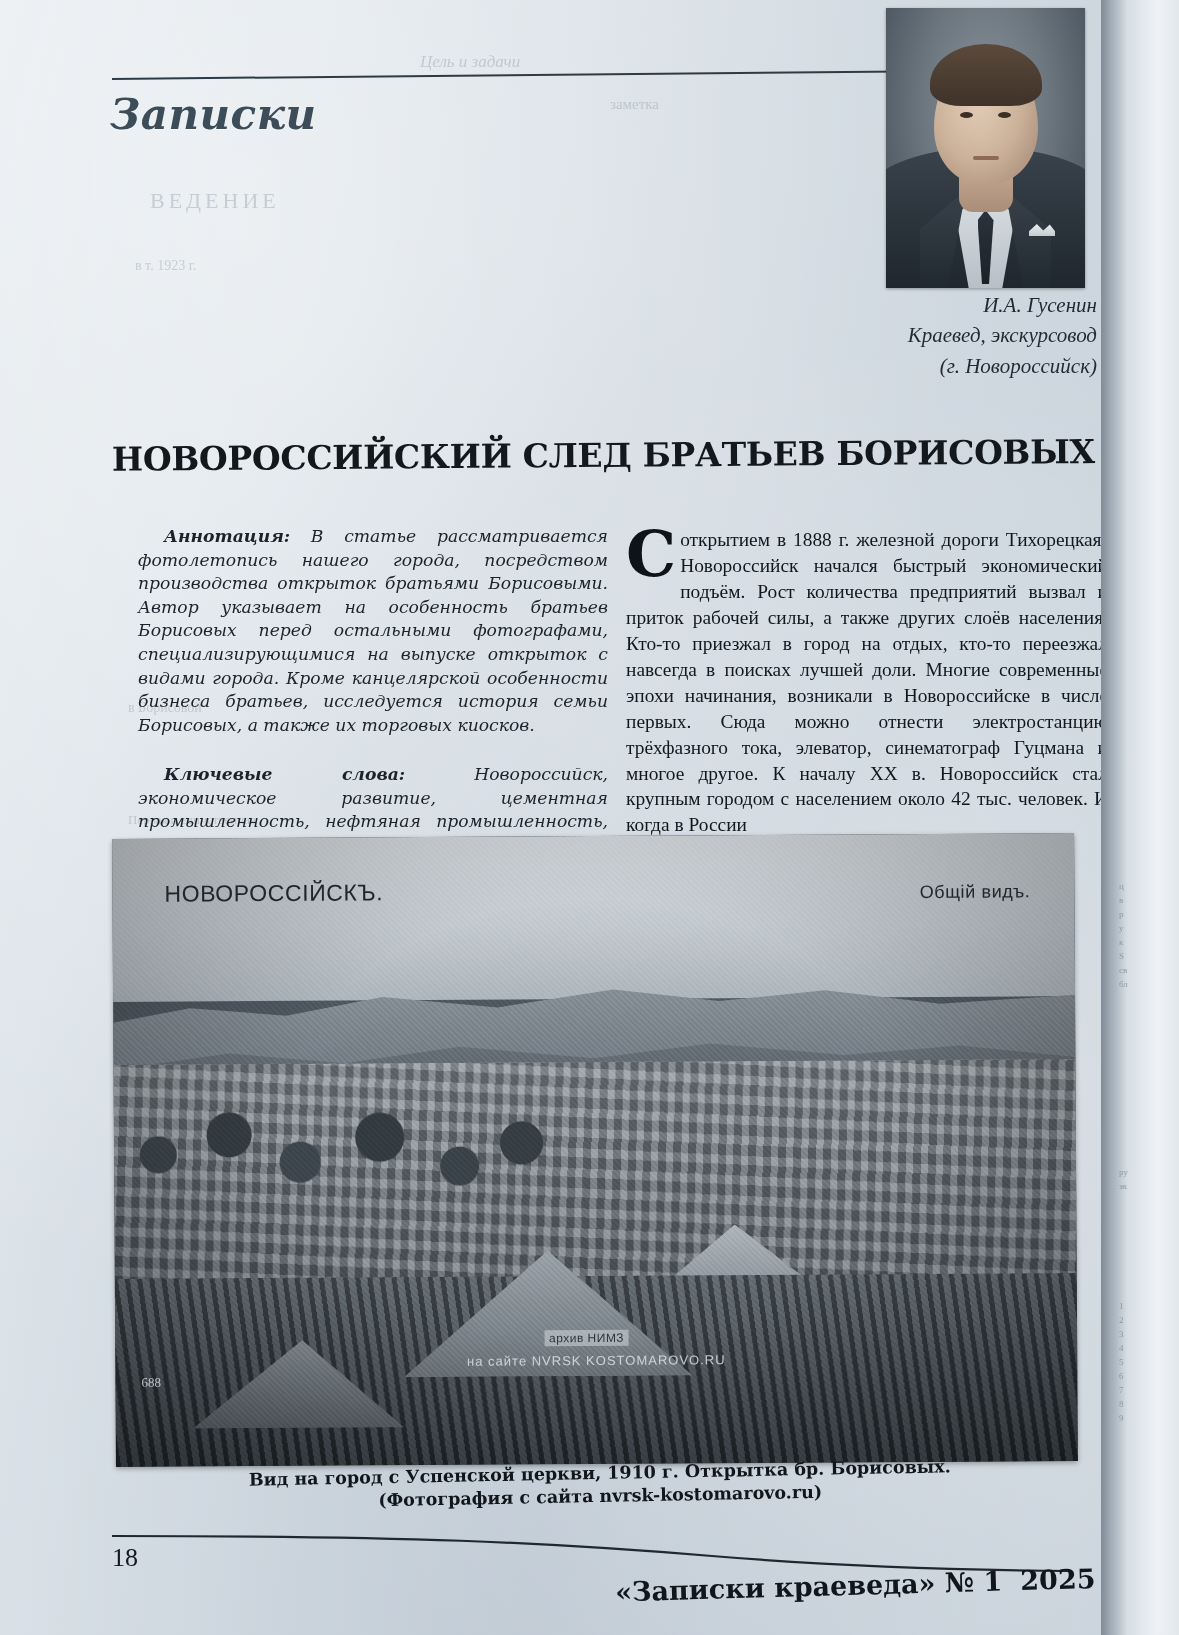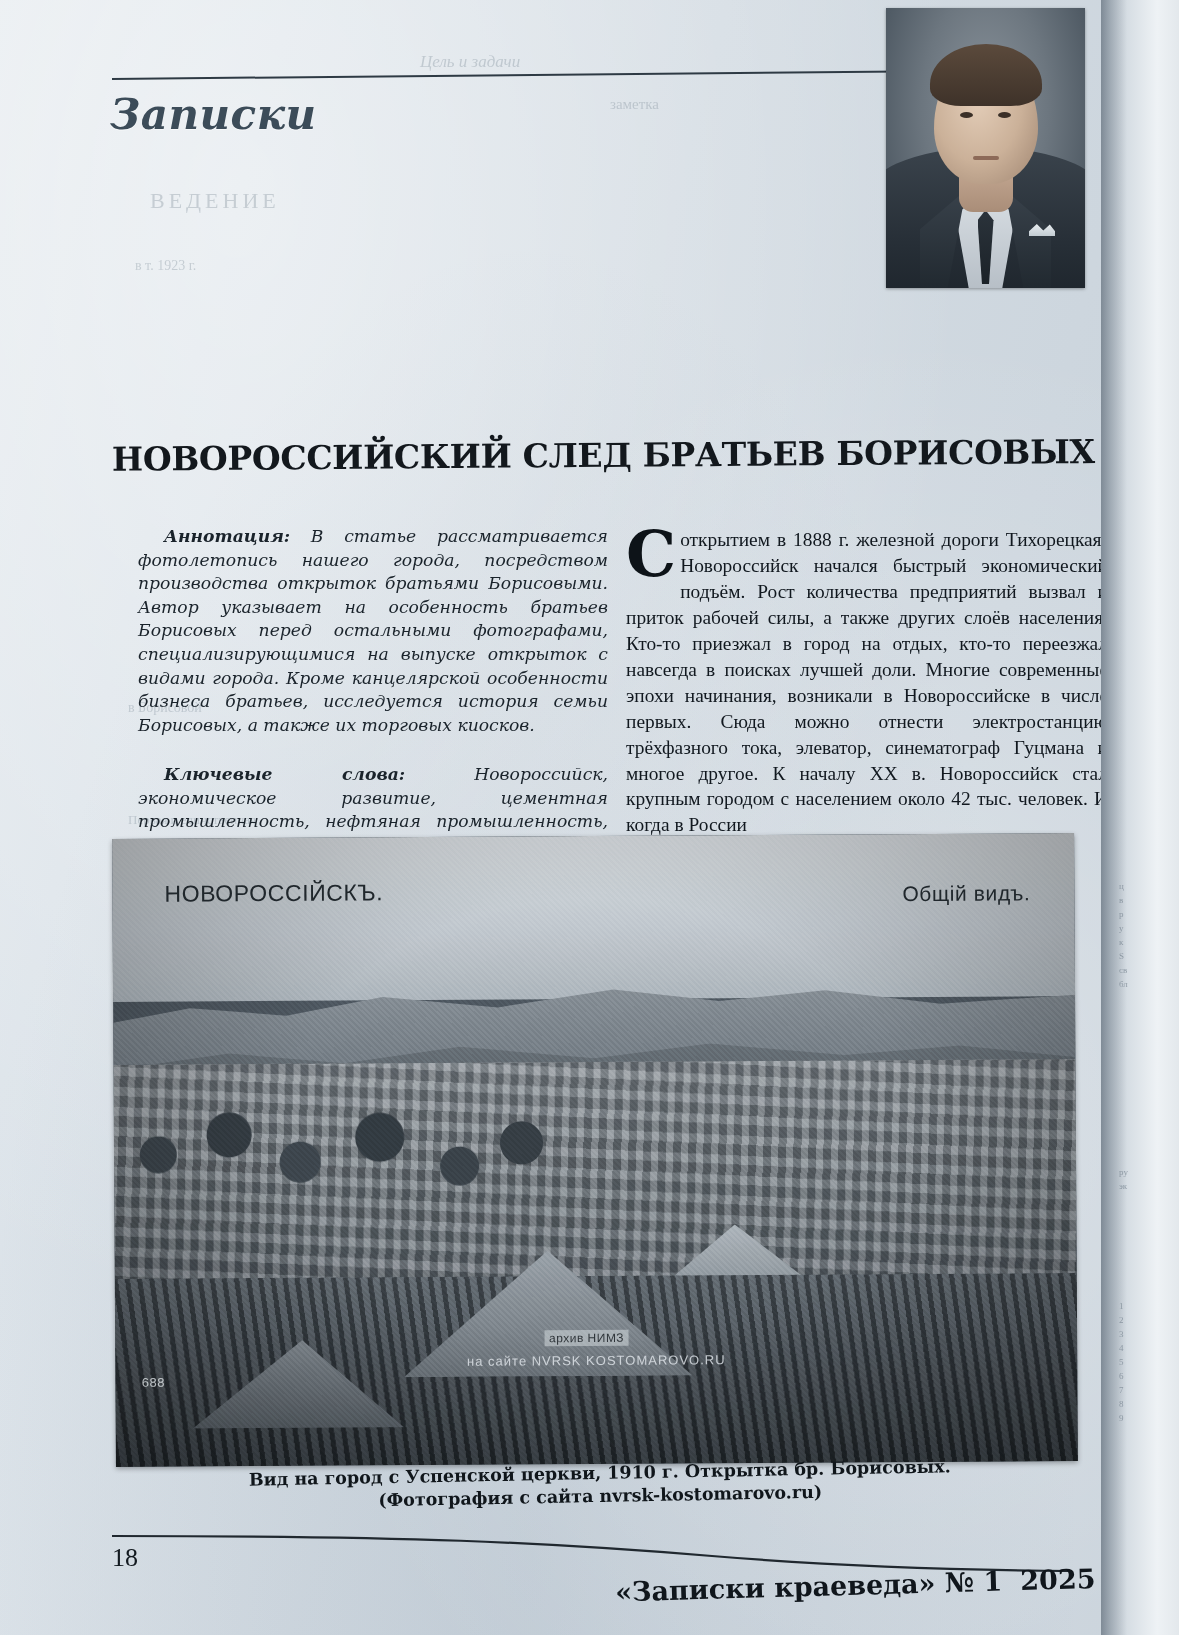--- a/index.html
+++ b/index.html
@@ -257,37 +257,37 @@
     position:absolute;inset:0;
     background:radial-gradient(ellipse at 50% 45%, rgba(0,0,0,0) 45%, rgba(0,0,0,.30) 100%);
   }
   .pc-label{
     position:absolute;
     font-family:"Liberation Sans", sans-serif;
     color:#20272c;
     letter-spacing:.6px;
   }
   #pc-label-left{left:52px;top:42px;font-size:23px;}
-  #pc-label-right{right:44px;top:48px;font-size:21px;}
+  #pc-label-right{right:44px;top:48px;font-size:18px;}
   #pc-watermark{
     position:absolute;left:50%;bottom:96px;transform:translateX(-50%);
     font-family:"Liberation Sans", sans-serif;
     font-size:13px;color:rgba(228,233,237,.80);
     letter-spacing:1px;white-space:nowrap;
   }
   #pc-archive{
     position:absolute;left:49%;bottom:118px;transform:translateX(-50%);
     font-family:"Liberation Sans", sans-serif;
     font-size:12px;color:rgba(22,28,33,.85);
     background:rgba(210,216,221,.55);
     padding:1px 4px;letter-spacing:.5px;white-space:nowrap;
   }
   #pc-number{
     position:absolute;left:26px;bottom:76px;
-    font-family:Liberation Mono, monospace;
+    font-family:Liberation Serif, serif;
     font-size:13px;color:rgba(235,240,243,.75);
   }
 
   
   #caption{
     position:absolute;left:150px;top:1462px;width:900px;
     text-align:center;
     font-family:"DejaVu Serif", serif;
     font-weight:700;font-size:17.5px;line-height:1.30;
     color:#10161b;
@@ -348,20 +348,25 @@
     <div class="tie"></div>
     <div class="pocket"></div>
     <div class="neck"></div>
     <div class="head"></div>
     <div class="hair"></div>
     <div class="eyeL"></div>
     <div class="eyeR"></div>
     <div class="mouth"></div>
   </div>
 
+  <div id="author-block">
+    <div>И.А. Гусенин</div>
+    <div>Краевед, экскурсовод</div>
+    <div>(г. Новороссийск)</div>
+  </div>
 
   <h1 id="article-title">НОВОРОССИЙСКИЙ СЛЕД БРАТЬЕВ БОРИСОВЫХ</h1>
 
   <div class="col" id="col-left">
     <p class="abstract">
       <span class="ind"></span><b>Аннотация:</b><span> В статье рассматривается фотолетопись нашего города, посредством производства открыток братьями Борисовыми. Автор указывает на особенность братьев Борисовых перед остальными фотографами, специализирующимися на выпуске открыток с видами города. Кроме канцелярской особенности бизнеса братьев, исследуется история семьи Борисовых, а также их торговых киосков.</span>
     </p>
     <p class="abstract kw">
       <span class="ind"></span><b>Ключевые слова:</b><span> Новороссийск, экономическое развитие, цементная промышленность, нефтяная промышленность, Геленджик, киоск, Городская Управа.</span>
     </p>

